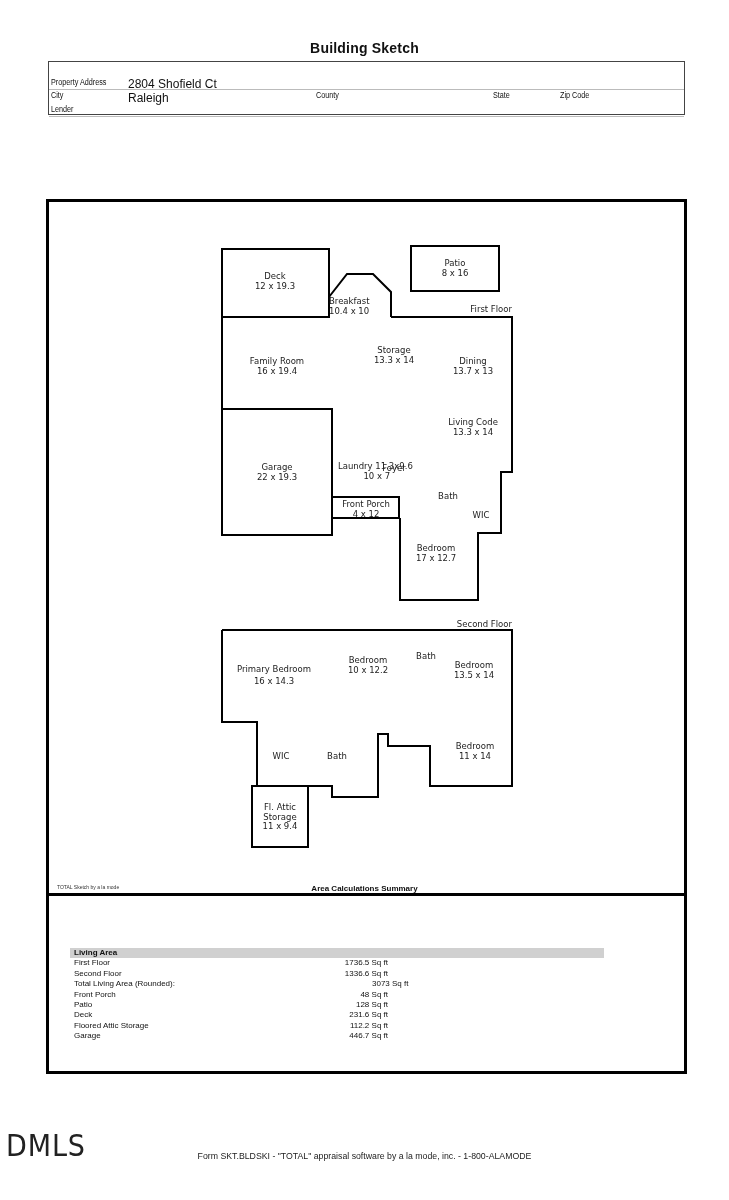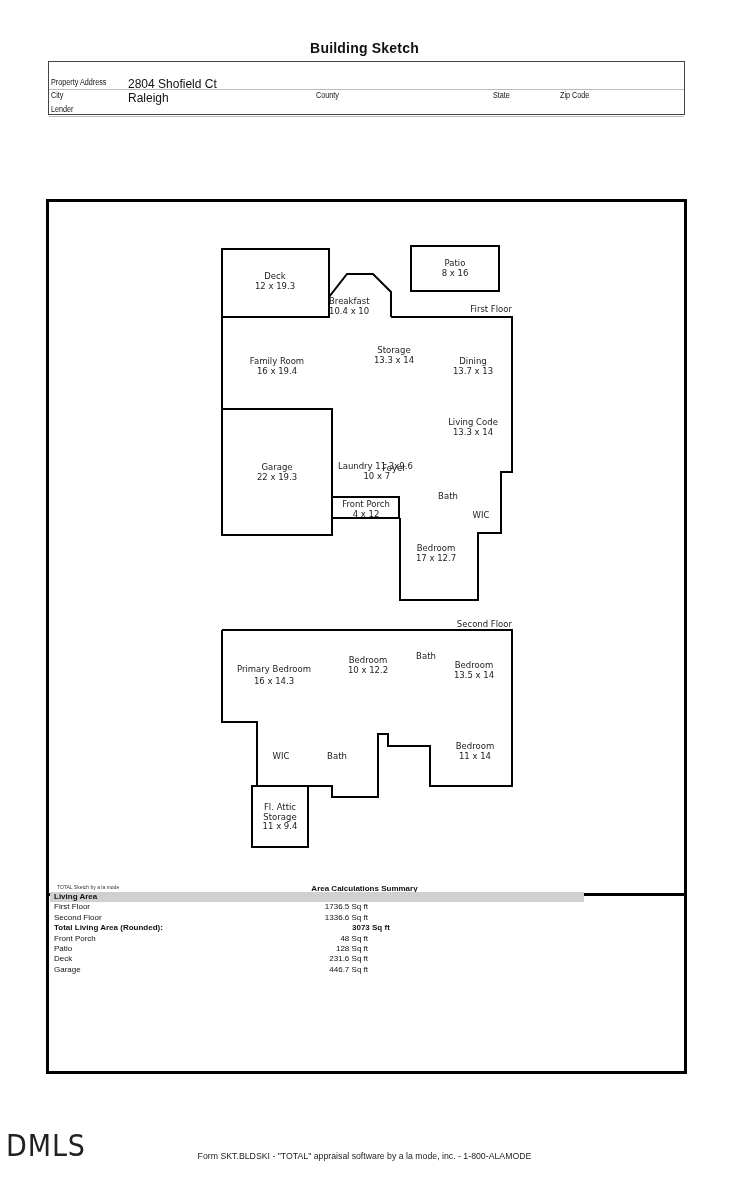--- a/index.html
+++ b/index.html
@@ -10,24 +10,24 @@
   .hrow:last-child { border-bottom:none; }
   .hrow span { position:absolute; top:1px; white-space:nowrap; }
   .hlabel { left:2px; font-size:8.5px; transform:scaleX(0.85); transform-origin:left; }
   .hval { left:79px; font-size:12px; }
   .frame { position:absolute; left:46px; top:199px; width:641px; height:875px; border:3px solid #000; box-sizing:border-box; }
   .sketch { position:absolute; left:0; top:0; }
   .lbl { position:absolute; font-family:"DejaVu Sans", sans-serif; font-size:8.5px; text-align:center; line-height:9.5px; white-space:nowrap; color:#222; }
   .credit { position:absolute; left:57px; top:884px; font-size:5px; color:#333; }
   .sumtitle { position:absolute; left:0; width:729px; top:884px; text-align:center; font-weight:bold; font-size:8px; }
   .sumline { position:absolute; left:46px; top:893px; width:641px; height:3px; background:#000; }
-  .sum { position:absolute; left:50px; top:892px; width:534px; font-size:8px; }
+  .sum { position:absolute; left:50px; top:948px; width:534px; font-size:8px;padding-left:20px; }
   .srow { height:10.4px; line-height:10.4px; position:relative; }
   .srow.section { background:#d0d0d0; font-weight:bold; }
-  .srow.bold { font-weight:bold; }
+  .srow.bold { font-weight:normal; }
   .srow .n { position:absolute; left:4px; }
   .srow .v { position:absolute; left:274px; width:44px; text-align:right; }
   .dmls { position:absolute; left:6px; top:1128px; font-size:30px; font-weight:normal; letter-spacing:1px; color:#222; font-family:"DejaVu Sans", sans-serif; transform:scaleX(0.9); transform-origin:left; }
   .footer { position:absolute; left:0; width:729px; top:1150px; text-align:center; font-size:9.5px; color:#222; transform:scaleX(0.92); }
 </style>
 </head>
 <body>
 
 <div class="title">Building Sketch</div>
 
@@ -120,19 +120,23 @@
     </div>
   <div class="srow">
       <span class="n">Patio</span>
       <span class="v">128 Sq ft</span>
     </div>
   <div class="srow">
       <span class="n">Deck</span>
       <span class="v">231.6 Sq ft</span>
     </div>
   <div class="srow">
+      <span class="n">Floored Attic Storage</span>
+      <span class="v">112.2 Sq ft</span>
+    </div>
+  <div class="srow">
       <span class="n">Garage</span>
       <span class="v">446.7 Sq ft</span>
     </div>
 </div>
 
 <div class="dmls">DMLS</div>
 <div class="footer">Form SKT.BLDSKI - "TOTAL" appraisal software by a la mode, inc. - 1-800-ALAMODE</div>
 
 </body></html>

